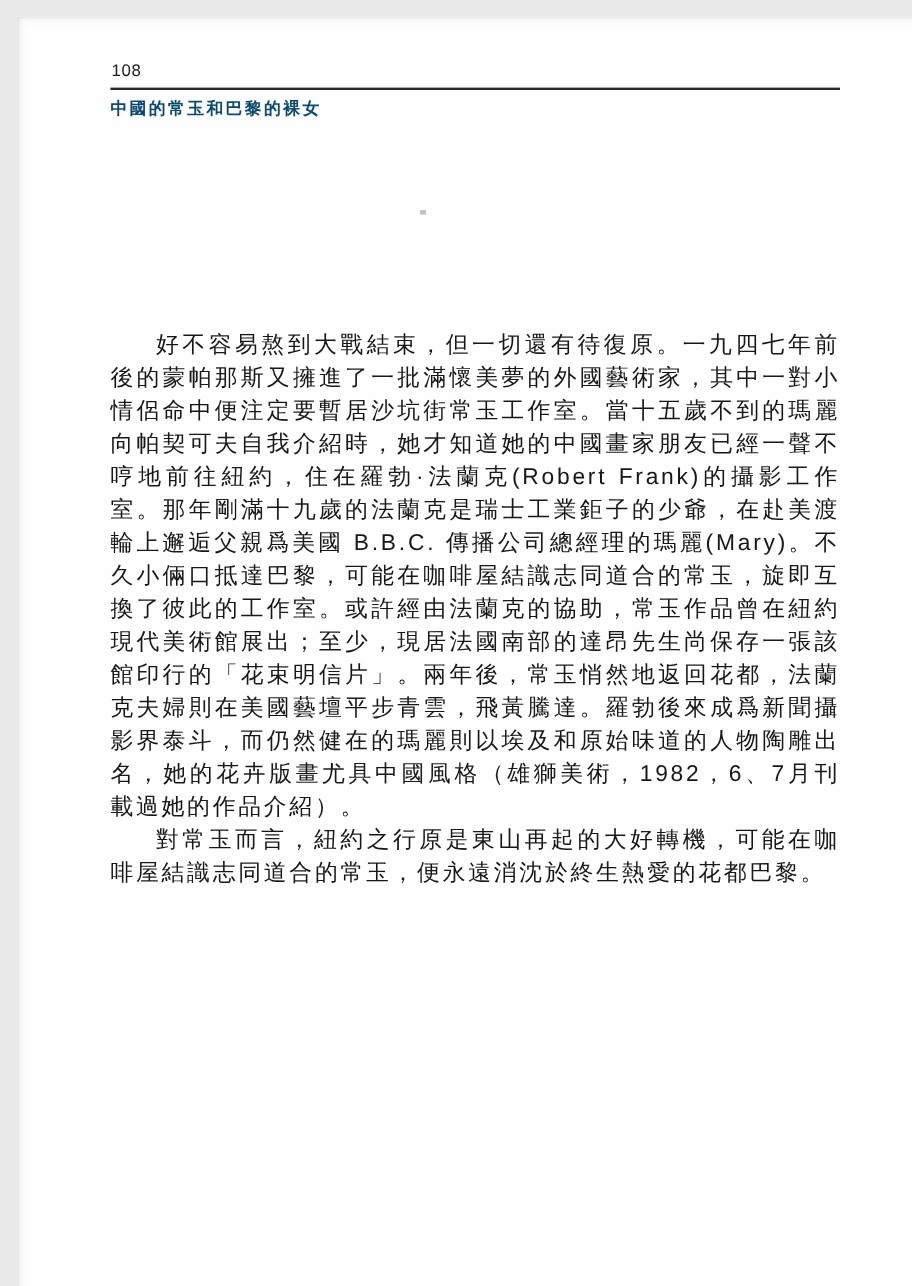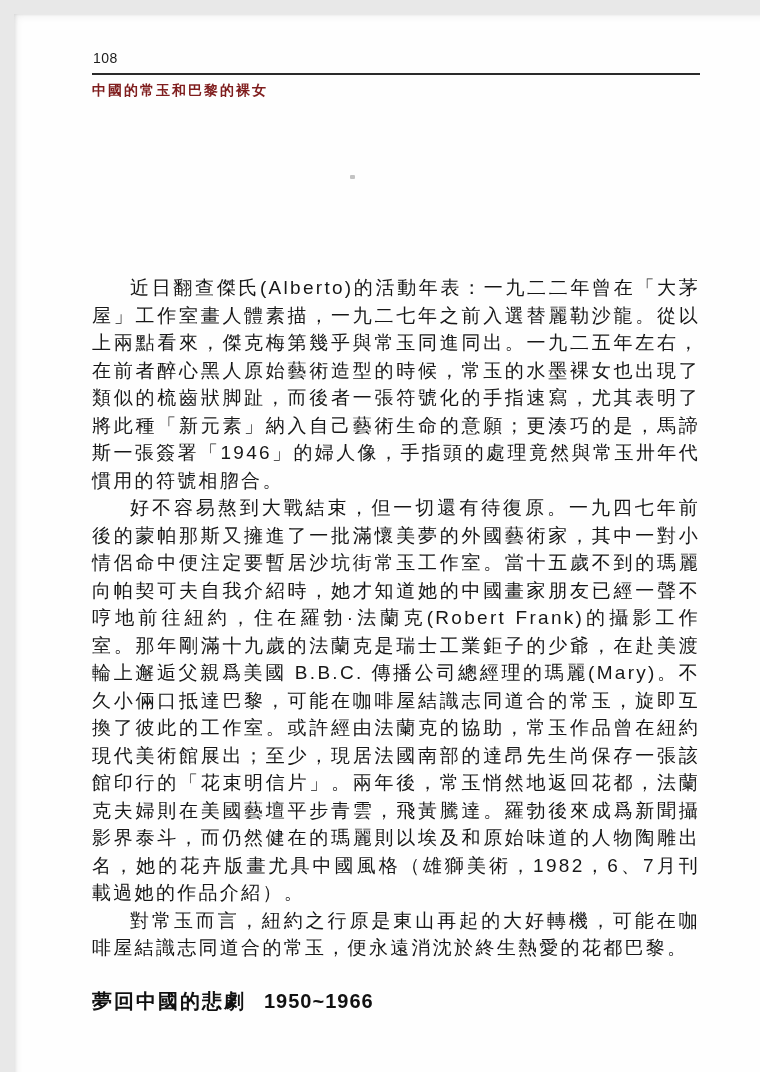--- a/index.html
+++ b/index.html
@@ -34,21 +34,21 @@
     height: 2px;
     background: #2a2a2a;
   }
   .running-header {
     position: absolute;
     left: 78px;
     top: 68px;
     font-size: 14px;
     font-weight: bold;
     letter-spacing: 2px;
-    color: #7f1d1d;
+    color: #0c4a6e;
   }
   .scan-speck {
     position: absolute;
     left: 336px;
     top: 161px;
     width: 5px;
     height: 4px;
     background: #a9a9a9;
     border-radius: 1px;
     opacity: 0.7;
@@ -90,22 +90,18 @@
 
   <div class="page-number">108</div>
 
   <div class="header-rule"></div>
 
   <div class="running-header">中國的常玉和巴黎的裸女</div>
 
   <div class="scan-speck"></div>
 
   <div class="body-text">
-    <p>近日翻查傑氏(Alberto)的活動年表：一九二二年曾在「大茅屋」工作室畫人體素描，一九二七年之前入選替麗勒沙龍。從以上兩點看來，傑克梅第幾乎與常玉同進同出。一九二五年左右，在前者醉心黑人原始藝術造型的時候，常玉的水墨裸女也出現了類似的梳齒狀脚趾，而後者一張符號化的手指速寫，尤其表明了將此種「新元素」納入自己藝術生命的意願；更湊巧的是，馬諦斯一張簽署「1946」的婦人像，手指頭的處理竟然與常玉卅年代慣用的符號相脗合。</p>
     <p>好不容易熬到大戰結束，但一切還有待復原。一九四七年前後的蒙帕那斯又擁進了一批滿懷美夢的外國藝術家，其中一對小情侶命中便注定要暫居沙坑街常玉工作室。當十五歲不到的瑪麗向帕契可夫自我介紹時，她才知道她的中國畫家朋友已經一聲不哼地前往紐約，住在羅勃·法蘭克(Robert Frank)的攝影工作室。那年剛滿十九歲的法蘭克是瑞士工業鉅子的少爺，在赴美渡輪上邂逅父親爲美國 B.B.C. 傳播公司總經理的瑪麗(Mary)。不久小倆口抵達巴黎，可能在咖啡屋結識志同道合的常玉，旋即互換了彼此的工作室。或許經由法蘭克的協助，常玉作品曾在紐約現代美術館展出；至少，現居法國南部的達昂先生尚保存一張該館印行的「花束明信片」。兩年後，常玉悄然地返回花都，法蘭克夫婦則在美國藝壇平步青雲，飛黃騰達。羅勃後來成爲新聞攝影界泰斗，而仍然健在的瑪麗則以埃及和原始味道的人物陶雕出名，她的花卉版畫尤具中國風格（雄獅美術，1982，6、7月刊載過她的作品介紹）。</p>
     <p>對常玉而言，紐約之行原是東山再起的大好轉機，可能在咖啡屋結識志同道合的常玉，便永遠消沈於終生熱愛的花都巴黎。</p>
 
-    <h2 class="section-heading">
-      <span>夢回中國的悲劇</span><span class="years">1950~1966</span>
-    </h2>
   </div>
 
 </div>
 
 </body></html>

